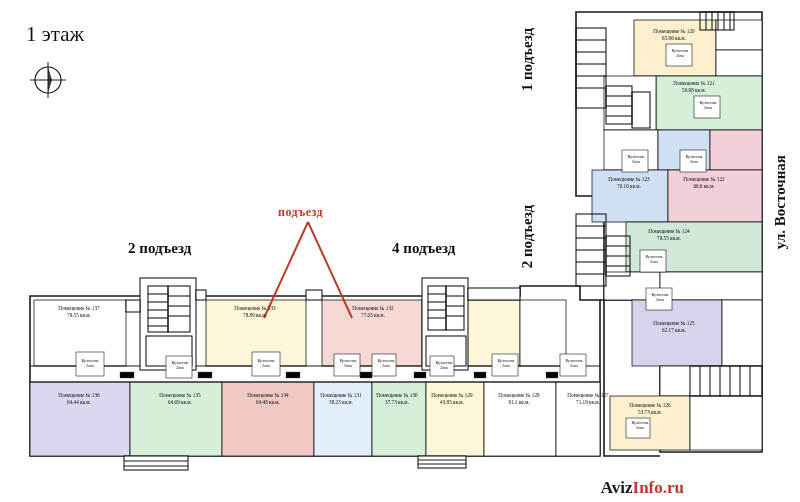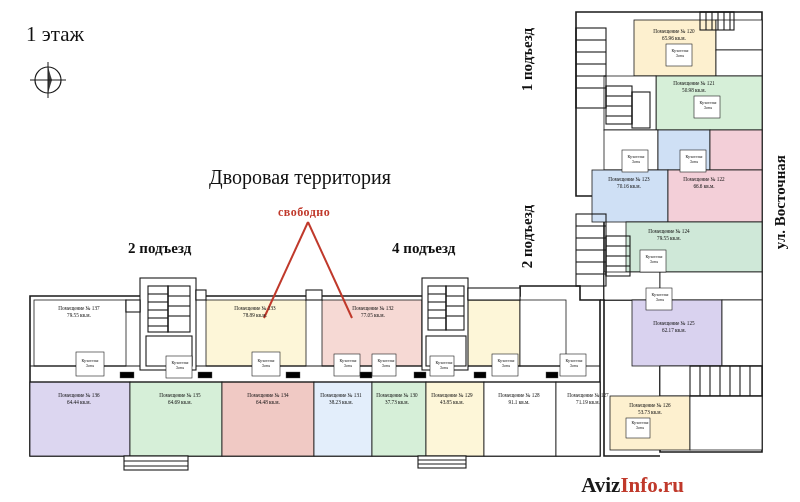--- a/index.html
+++ b/index.html
@@ -15,21 +15,21 @@
   .floor-title{font-size:21px;left:26px;top:22px;font-family:"Liberation Serif",serif;}
   .yard-title{font-size:20px;left:209px;top:166px;}
   .free-label{font-size:12px;font-weight:bold;color:#c0392b;left:278px;top:205px;letter-spacing:.5px;}
   .entr{font-size:15px;font-weight:bold;}
   .entr-4{left:128px;top:240px;}
   .entr-3{left:392px;top:240px;}
   .entr-1{left:519px;top:28px;writing-mode:vertical-rl;transform:rotate(180deg);}
   .entr-2{left:519px;top:205px;writing-mode:vertical-rl;transform:rotate(180deg);}
   .street-vost{font-size:15px;font-weight:bold;left:772px;top:155px;writing-mode:vertical-rl;transform:rotate(180deg);}
   .street-tir{font-size:16px;font-weight:bold;left:352px;top:476px;}
-  .watermark{position:absolute;right:8px;bottom:4px;font-family:"Liberation Serif",serif;font-size:21px;}
+  .watermark{position:absolute;right:8px;bottom:4px;font-family:"Liberation Serif",serif;font-size:17px;}
   .wm-a{color:#1a1a1a;font-weight:bold;}
   .wm-b{color:#c0392b;font-weight:bold;}
   .compass{position:absolute;left:28px;top:60px;width:40px;height:40px;}
   .room-lbl{position:absolute;text-align:center;font-size:5.2px;line-height:7px;color:#111;font-family:"Liberation Serif",serif;}
   .room-lbl .a{display:block;}
   .room-lbl .b{display:block;}
   .kit-lbl{position:absolute;text-align:center;font-size:4.2px;line-height:5.4px;color:#111;}
   svg{display:block;}
 </style>
 </head>
@@ -227,22 +227,21 @@
   <div class="compass">
     <svg width="40" height="40" viewBox="0 0 40 40">
       <circle cx="20" cy="20" r="13" fill="none" stroke="#1a1a1a" stroke-width="1.2"></circle>
       <line x1="20" y1="2" x2="20" y2="38" stroke="#1a1a1a" stroke-width="1"></line>
       <line x1="2" y1="20" x2="38" y2="20" stroke="#1a1a1a" stroke-width="1"></line>
       <path d="M20 7 L24 20 L20 33 Z" fill="#1a1a1a" opacity="0.85"></path>
     </svg>
   </div>
 
   <div class="lbl floor-title">1 этаж</div>
-  <div class="lbl yard-title">Дворовая территория</div>
-  <div class="lbl free-label">свободно</div>
+  <div class="lbl free-label">подъезд</div>
 
   <div class="lbl entr entr-4">2 подъезд</div>
   <div class="lbl entr entr-3">4 подъезд</div>
   <div class="lbl entr entr-2">2 подъезд</div>
   <div class="lbl entr entr-1">1 подъезд</div>
 
   <div class="lbl street-vost">ул. Восточная</div>
 
   <div id="room-labels">
       <div class="room-lbl" style="left: 38px; top: 305px; width: 82px;">

